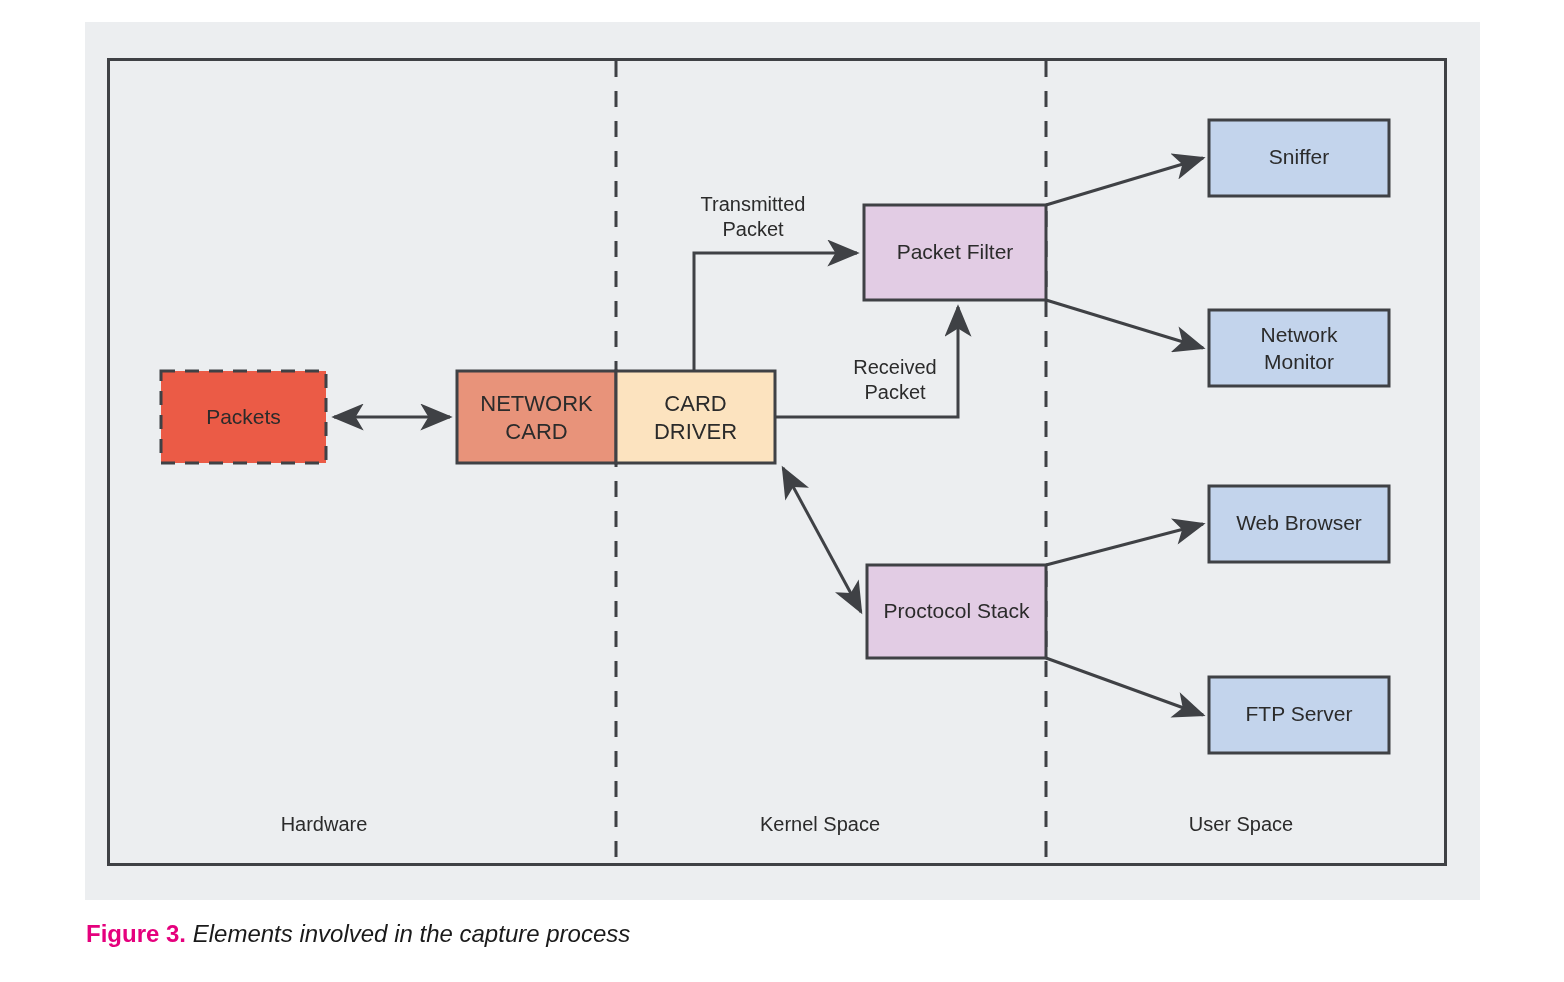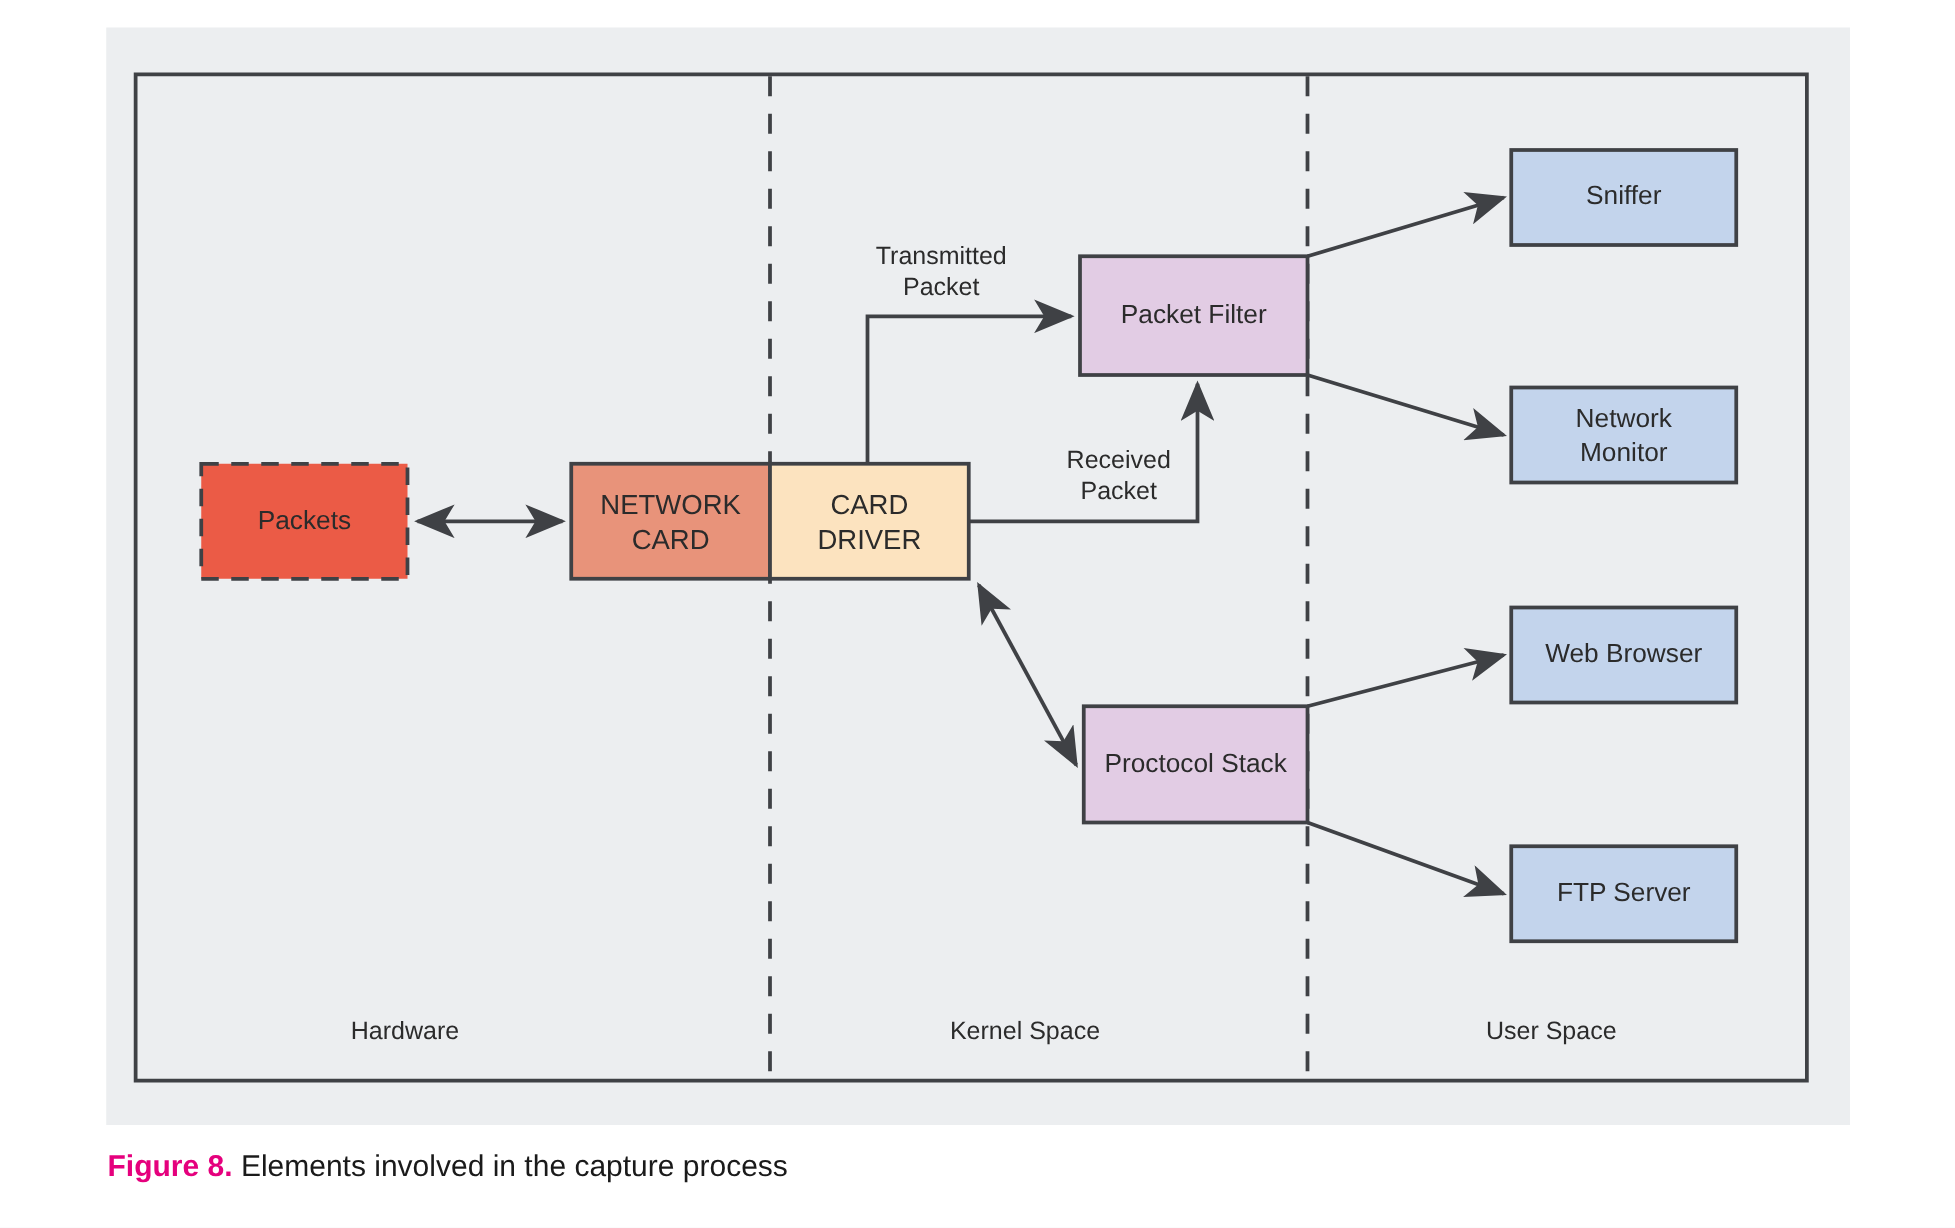--- a/index.html
+++ b/index.html
@@ -73,20 +73,21 @@
     font-size: 24px;
     white-space: nowrap;
   }
   .caption-label {
     color: #e5007d;
     font-weight: bold;
     font-style: normal;
   }
   .caption-text {
     color: #1a1a1a;
+    font-style: italic;
   }
 </style>
 </head>
 <body>
 
 <div id="figure-root">
 
   <div class="panel"></div>
   <div class="frame"></div>
 
@@ -176,16 +177,16 @@
       <text class="edge-label" x="895" y="369">Received</text>
       <text class="edge-label" x="895" y="394">Packet</text>
     </g>
 
     <text class="zone-label" x="324" y="826">Hardware</text>
     <text class="zone-label" x="820" y="826">Kernel Space</text>
     <text class="zone-label" x="1241" y="826">User Space</text>
   </svg>
 
   <div class="caption">
-    <span class="caption-label">Figure 8.</span><span class="caption-text">&nbsp;</span><span class="caption-text">Elements involved in the capture process</span>
+    <span class="caption-label">Figure 3.</span><span class="caption-text">&nbsp;</span><span class="caption-text">Elements involved in the capture process</span>
   </div>
 
 </div>
 
 </body></html>

